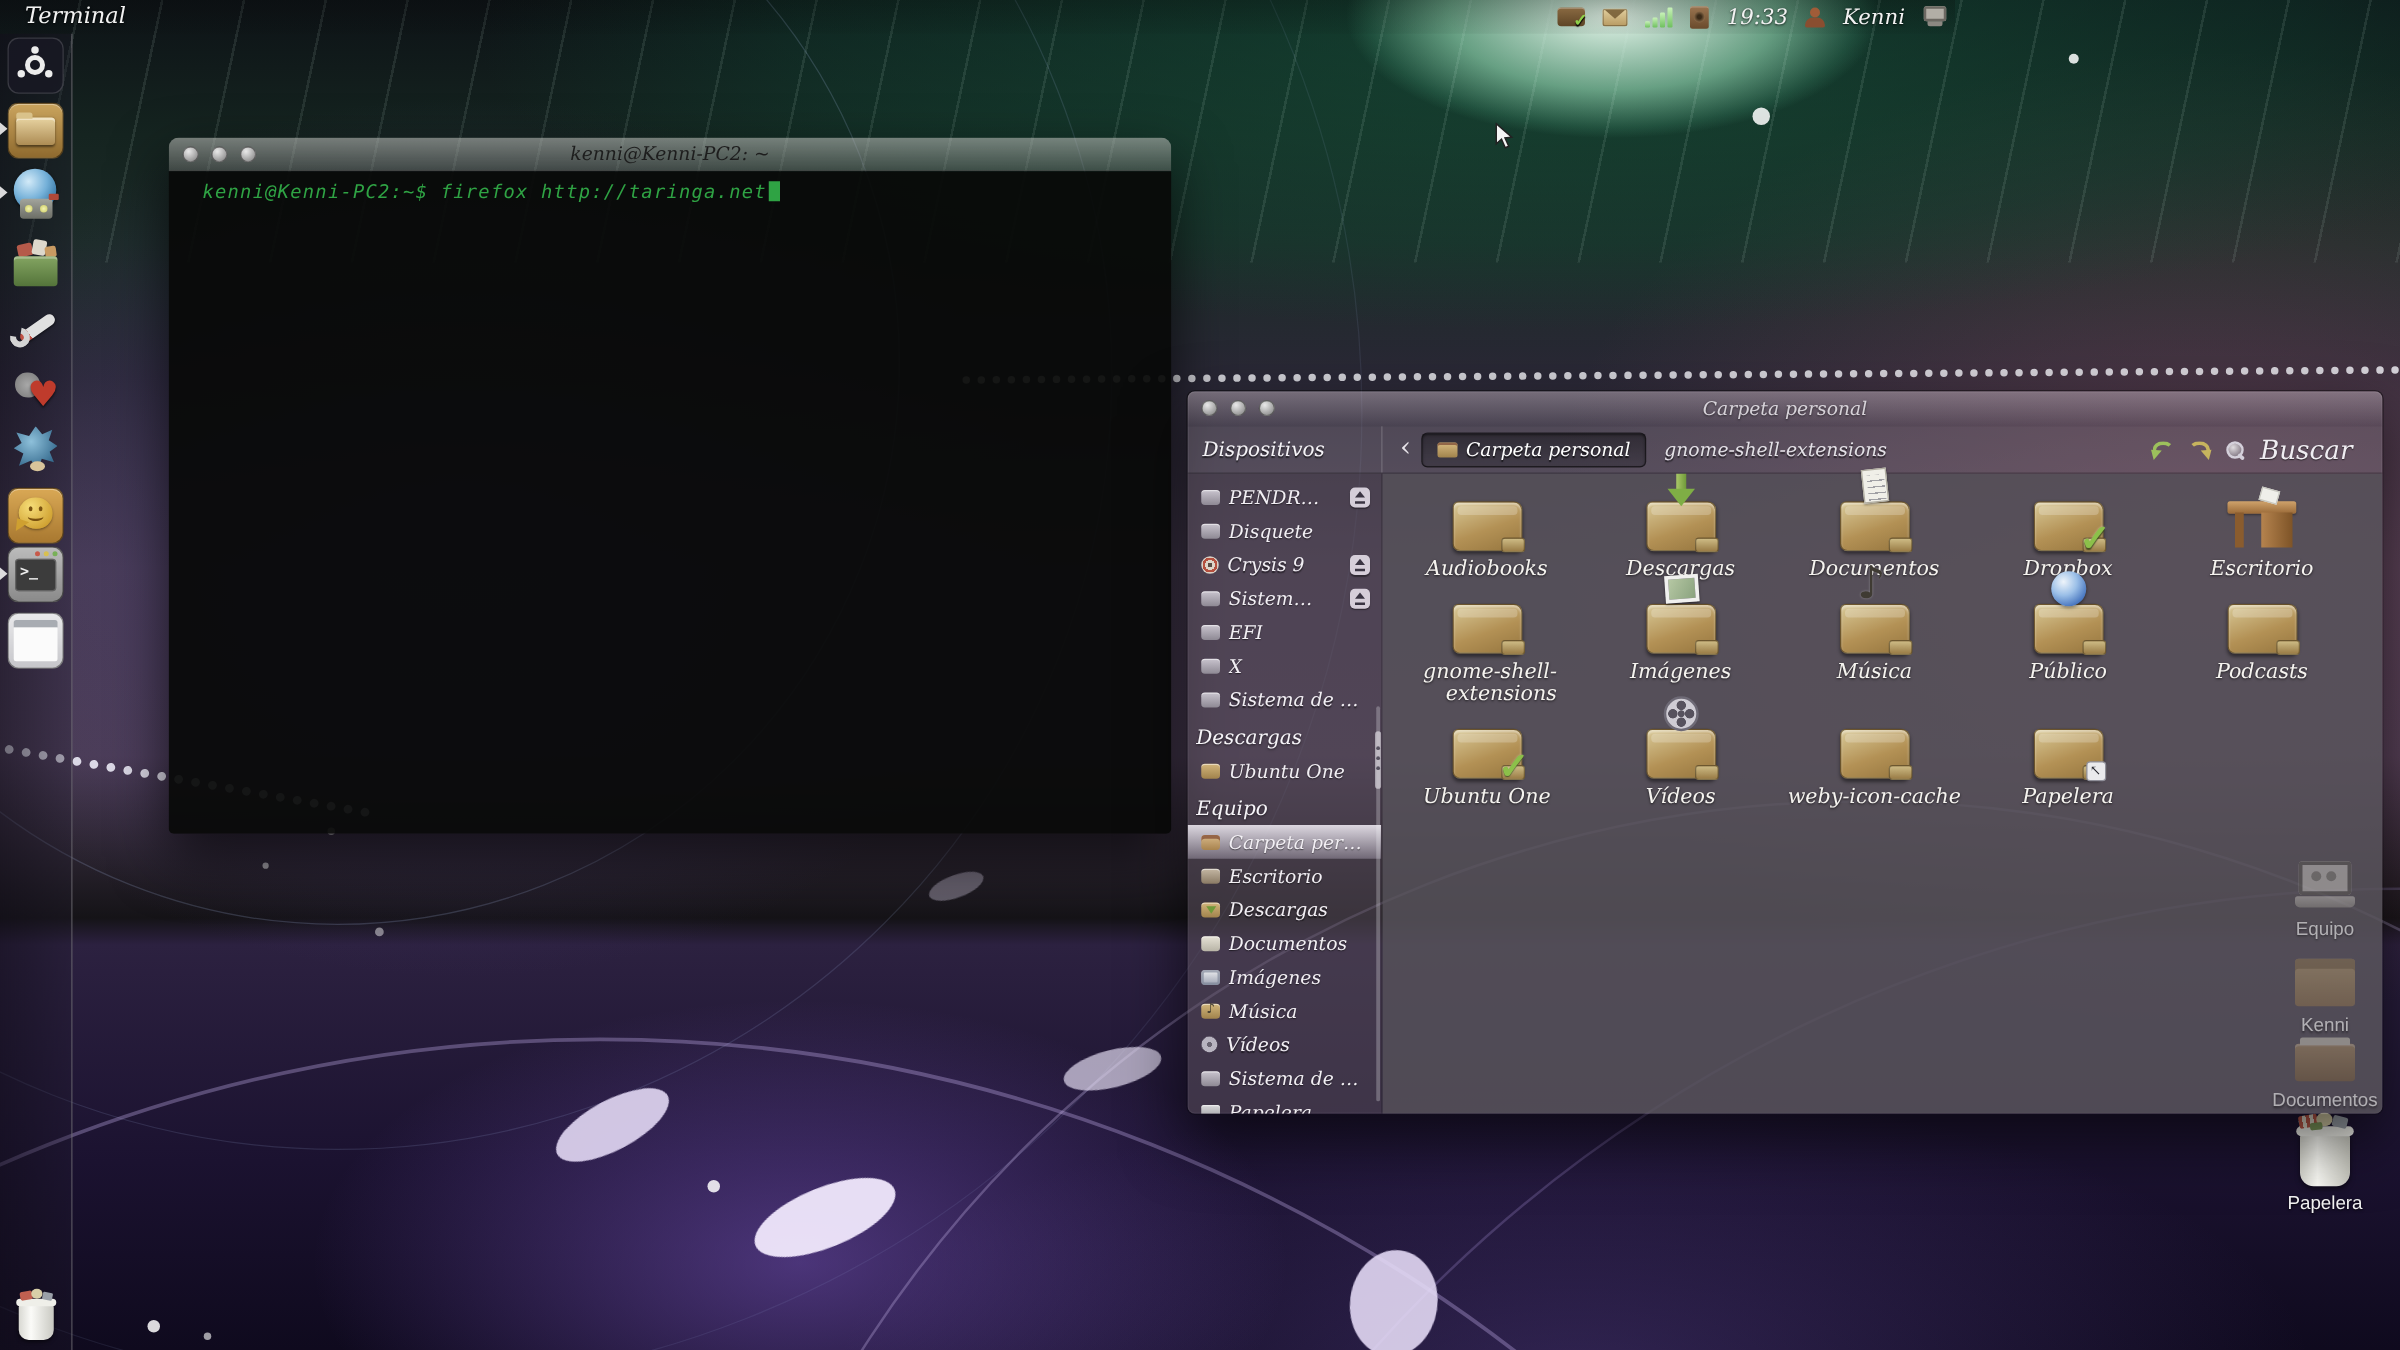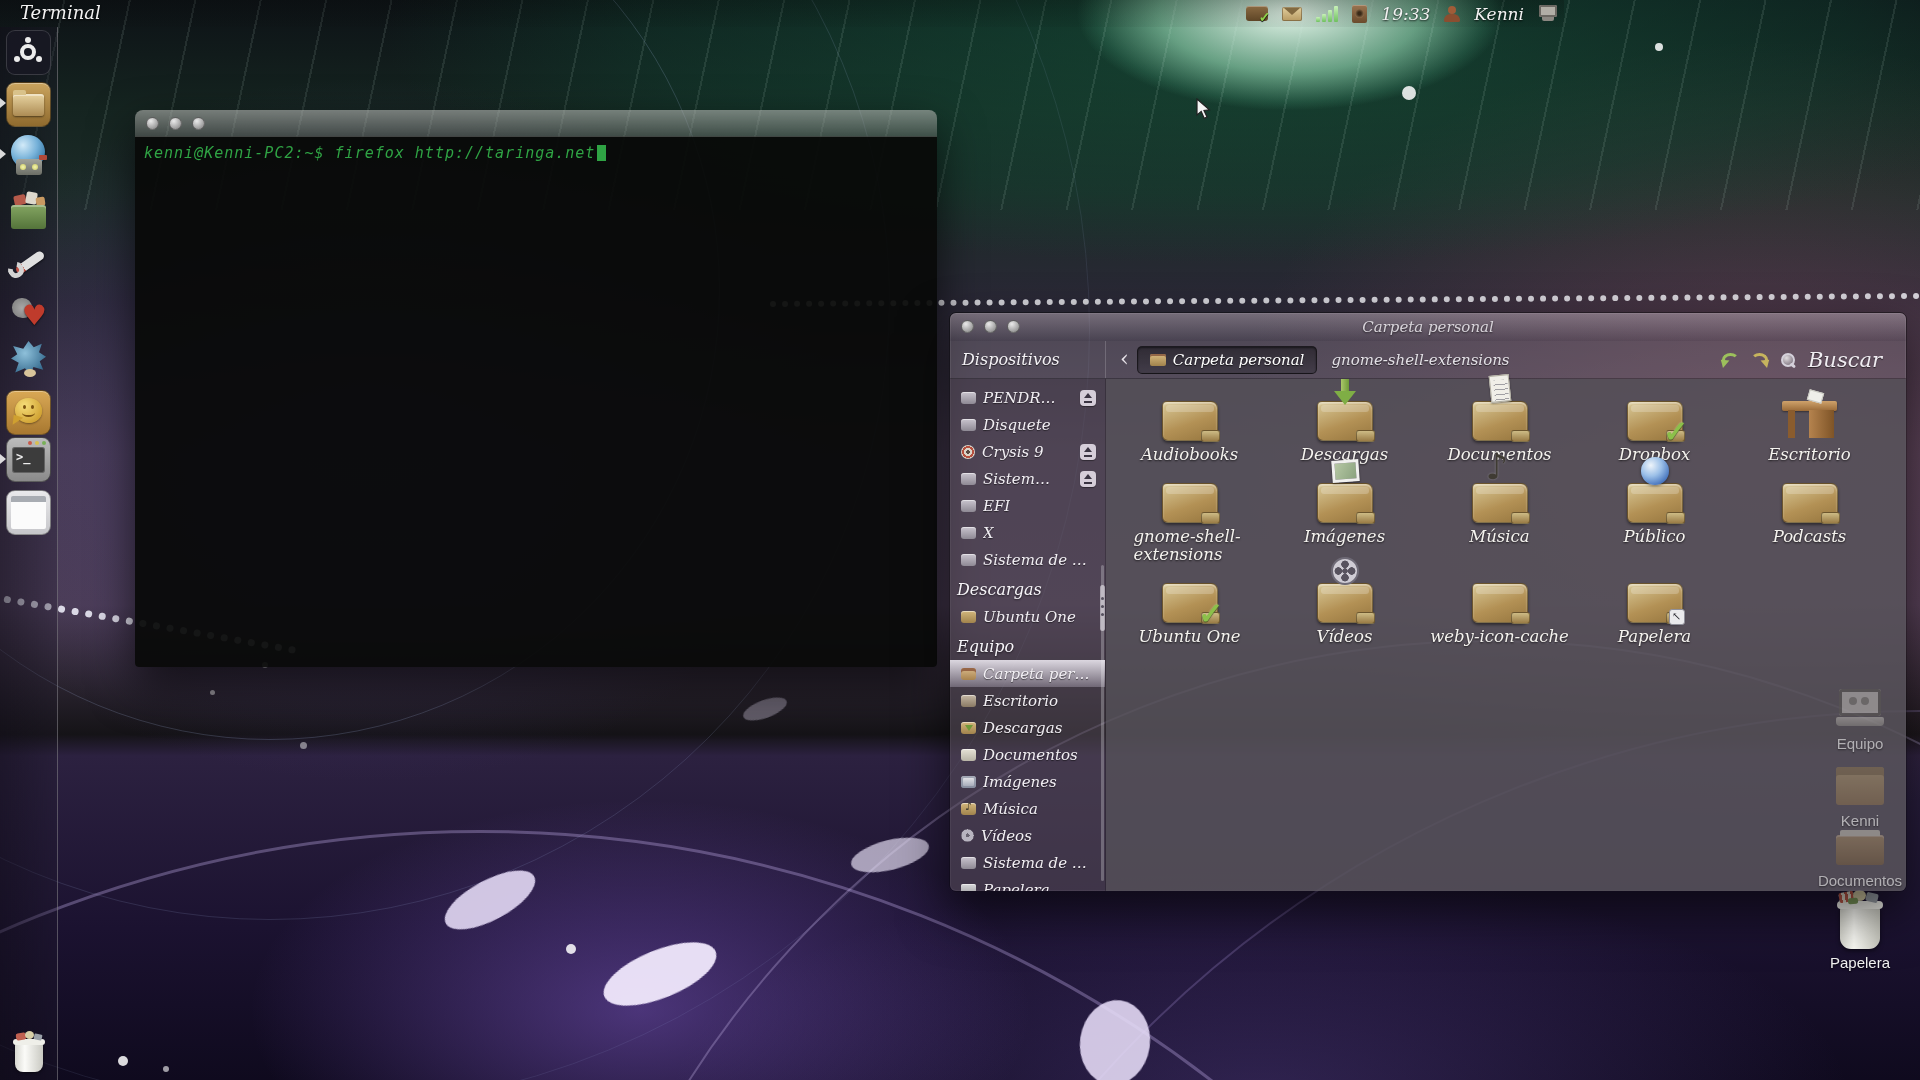--- a/index.html
+++ b/index.html
@@ -131,21 +131,21 @@
   .minibin .t1 { position:absolute; left:1px; top:-9px; width:10px; height:7px; background:#c06050; border-radius:2px; transform:rotate(-10deg); }
   .minibin .t2 { position:absolute; left:10px; top:-11px; width:9px; height:8px; background:#d8cfa8; border-radius:50%; }
   .minibin .t3 { position:absolute; left:19px; top:-8px; width:8px; height:6px; background:#9aa0a8; border-radius:1px; transform:rotate(12deg); }
 
   
   .term { position:absolute; left:135px; top:110px; width:802px; height:557px; z-index:20; border-radius:8px 8px 4px 4px; box-shadow:0 18px 45px rgba(0,0,0,.65); }
   .term-bar { position:relative; height:27px; border-radius:8px 8px 0 0; background:linear-gradient(rgba(178,180,176,.62), rgba(108,110,106,.48)); border-bottom:1px solid rgba(0,0,0,.45); }
   .wbtns { position:absolute; left:11px; top:7px; display:flex; gap:10px; }
   .wbtn { width:13px; height:13px; border-radius:50%; background:radial-gradient(circle at 35% 28%, #eaeaea, #989898 75%); border:1px solid rgba(40,40,40,.55); }
   .term-title { position:absolute; left:0; right:0; top:4px; text-align:center; font-style:italic; font-size:15px; color:#1d1d1d; }
-  .term-body { position:absolute; left:0; right:0; top:27px; bottom:0; background:rgba(8,10,8,.94); border-radius:0 0 4px 4px; padding:7px 9px; }
+  .term-body { position:absolute; left:0; right:0; top:27px; bottom:0; background:rgba(8,10,8,.94); border-radius:0 0 4px 4px; padding:7px 27px; }
   .term-line { font-family:"DejaVu Sans Mono", monospace; font-style:italic; font-size:15px; letter-spacing:1px; color:#2fa344; white-space:pre; }
   .cursor { display:inline-block; width:9px; height:16px; background:#2fa344; vertical-align:-3px; margin-left:2px; }
 
   
   .fwin { position:absolute; left:949px; top:312px; width:958px; height:580px; z-index:30; border-radius:7px; overflow:hidden;
      box-shadow:0 20px 50px rgba(0,0,0,.6), inset 0 0 0 1px rgba(255,255,255,.10); border:1px solid rgba(0,0,0,.45); }
   .f-bar { position:relative; height:28px; background:linear-gradient(rgba(198,183,194,.48), rgba(112,102,114,.38)); }
   .f-title { position:absolute; left:0; right:0; top:5px; text-align:center; font-style:italic; font-size:15px; color:rgba(240,236,242,.85); text-shadow:0 1px 2px rgba(0,0,0,.6); }
   .f-toolbar { position:absolute; left:0; right:0; top:28px; height:38px; background:rgba(132,122,132,.38); border-bottom:1px solid rgba(0,0,0,.28); display:flex; align-items:center; }
   .tb-side { width:156px; height:100%; display:flex; align-items:center; padding-left:12px; border-right:1px solid rgba(255,255,255,.18); }
@@ -197,21 +197,21 @@
   .sthumb::after { content:""; position:absolute; left:1px; top:12px; width:3px; height:3px; border-radius:50%; background:rgba(60,55,70,.8); box-shadow:0 8px 0 rgba(60,55,70,.8), 0 16px 0 rgba(60,55,70,.8); }
 
   .f-content { flex:1; background:rgba(86,82,90,.88); position:relative; }
   .grid { position:absolute; left:6px; top:14px; display:grid; grid-template-columns:repeat(5,155px); grid-template-rows:82px 100px 90px; }
   .gcell { display:flex; flex-direction:column; align-items:center; }
   .gicon { position:relative; width:64px; height:48px; display:flex; align-items:flex-end; justify-content:center; }
   .gfold { position:relative; width:56px; height:40px; border-radius:5px 7px 6px 6px; border:1px solid rgba(60,45,20,.55);
      background:linear-gradient(160deg,#d8c896,#b39155 55%,#96763f); box-shadow:inset 0 2px 2px rgba(255,255,255,.45), 0 2px 3px rgba(0,0,0,.45); }
   .gfold::before { content:""; position:absolute; left:3px; top:3px; right:3px; height:7px; border-radius:3px; background:rgba(255,255,255,.22); }
   .gfold::after { content:""; position:absolute; right:-3px; bottom:-2px; width:17px; height:10px; border-radius:3px; background:linear-gradient(#cdbb85,#9a7c46); border:1px solid rgba(60,45,20,.5); }
-  .glabel { margin-top:5px; font-style:italic; font-size:16.5px; line-height:1.12; color:#f5f3ef; text-shadow:0 1px 2px rgba(0,0,0,.7); text-align:left; max-width:140px; }
+  .glabel { margin-top:5px; font-style:italic; font-size:16.5px; line-height:1.12; color:#f5f3ef; text-shadow:0 1px 2px rgba(0,0,0,.7); text-align:right; max-width:140px; }
   .glabel.narrow { max-width:112px; }
   .em { position:absolute; font-style:normal; }
   .em-arrow { left:21px; top:-14px; width:22px; height:28px; }
   .em-arrow::before { content:""; position:absolute; left:7px; top:0; width:8px; height:13px; background:linear-gradient(90deg,#aac868,#6f9a39); }
   .em-arrow::after { content:""; position:absolute; left:0; top:12px; border-left:11px solid transparent; border-right:11px solid transparent; border-top:14px solid #7fae45; }
   .em-doc { left:22px; top:-18px; width:20px; height:27px; background:#f0efe8; border:1px solid #b0ada0; transform:rotate(-6deg); box-shadow:0 1px 2px rgba(0,0,0,.4);
      background-image:repeating-linear-gradient(transparent 0 4px, rgba(95,95,108,.55) 4px 5px); background-size:14px 100%; background-repeat:no-repeat; background-position:3px 4px; }
   .em-check { right:-2px; bottom:-6px; font-size:30px; font-weight:bold; color:#8cc04a; text-shadow:0 1px 1px rgba(30,50,5,.7), 0 0 2px rgba(255,255,255,.4); line-height:1; }
   .em-pic { left:19px; top:-15px; width:27px; height:22px; background:linear-gradient(120deg,#b6c8a4,#8aa27e); border:3px solid #f0f0ee; transform:rotate(-4deg); box-shadow:0 1px 2px rgba(0,0,0,.5); }
   .em-note { left:18px; top:-26px; font-size:36px; color:#3f3b33; text-shadow:0 0 2px rgba(255,255,255,.35); line-height:1; }
@@ -286,20 +286,21 @@
     <div class="wdot d8"></div>
   </div>
 
   <div class="term">
     <div class="term-bar">
       <div class="wbtns">
         <span class="wbtn"></span>
         <span class="wbtn"></span>
         <span class="wbtn"></span>
       </div>
+      <div class="term-title">kenni@Kenni-PC2: ~</div>
     </div>
     <div class="term-body">
       <div class="term-line"><span>kenni@Kenni-PC2:~$</span><span> firefox http://taringa.net</span><span class="cursor"></span></div>
     </div>
   </div>
 
   <div class="fwin">
     <div class="f-bar">
       <div class="wbtns">
         <span class="wbtn"></span>

